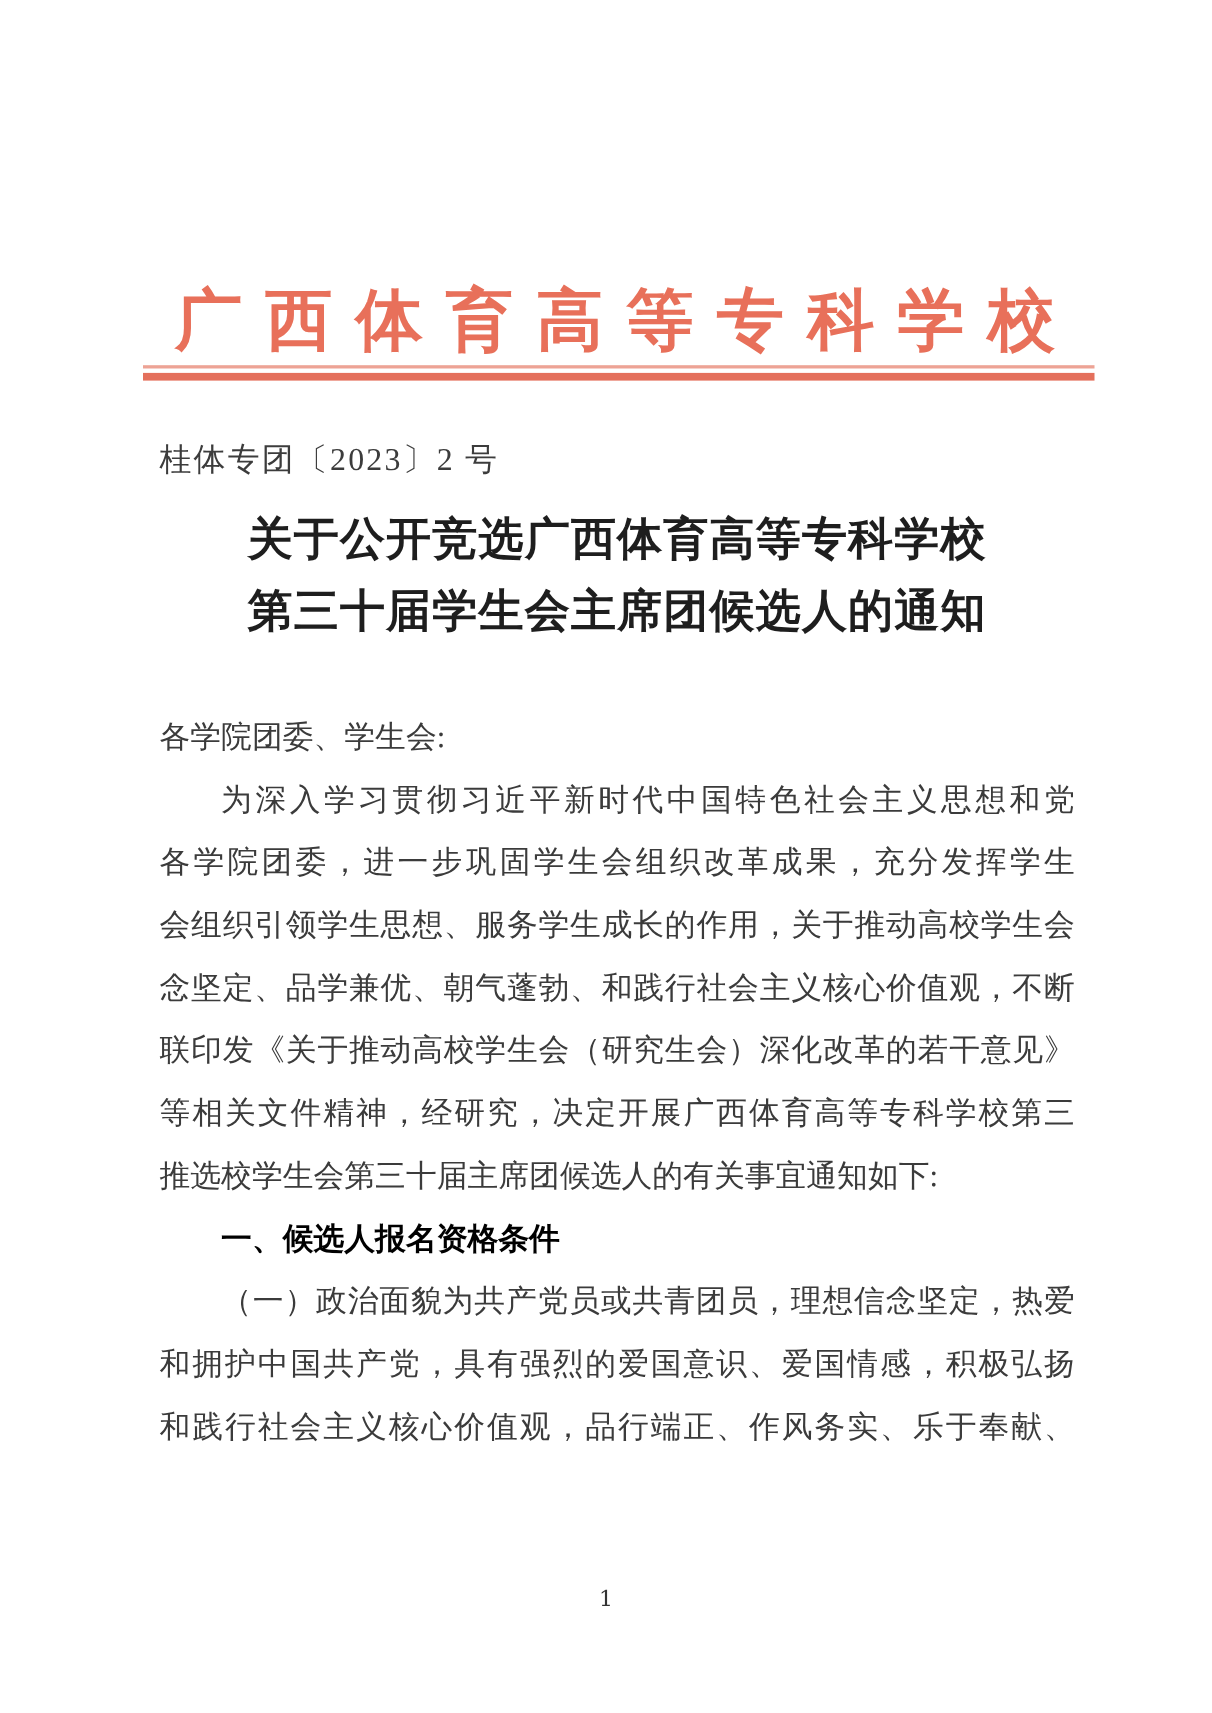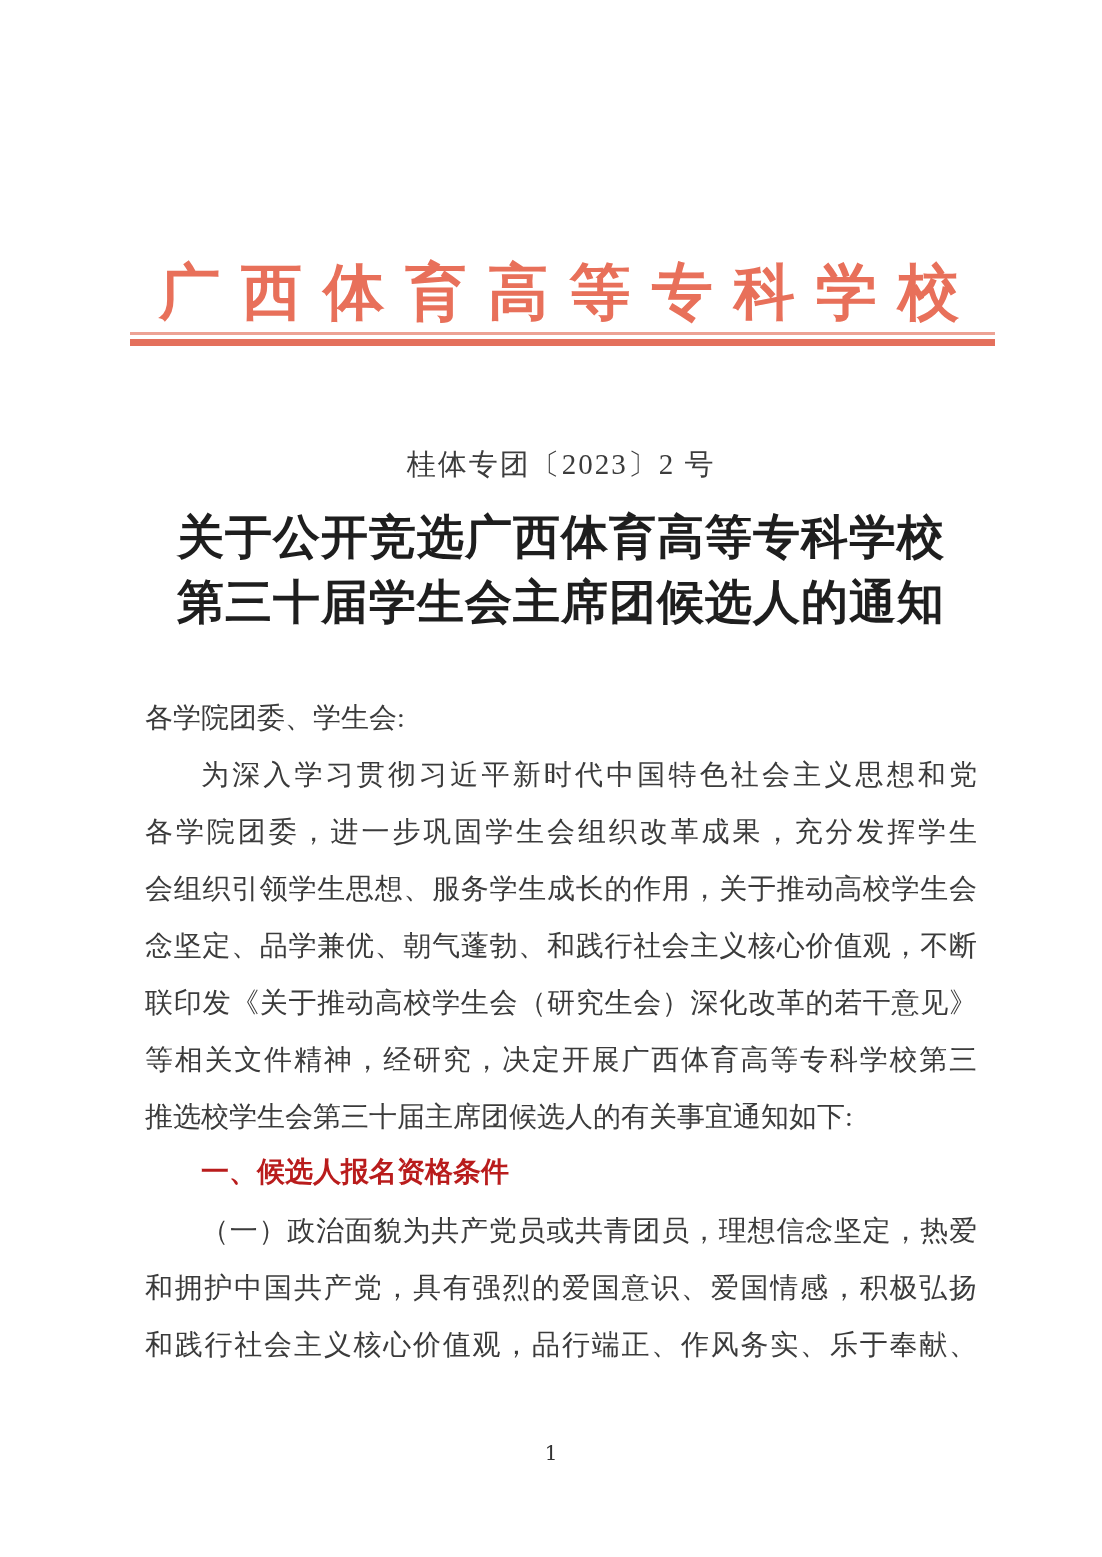--- a/index.html
+++ b/index.html
@@ -42,33 +42,33 @@
     height: 3px;
     background: #eda395;
   }
   .rule-thick {
     height: 7px;
     margin-top: 4px;
     background: #e4705c;
   }
   
   .doc-number {
-    margin-top: 99px;
-    text-align: center;
+    margin-top: 52px;
+    text-align: left;
     font-size: 29px;
     color: #3c3c3c;
     letter-spacing: 2px;
   }
   
   .doc-title {
     margin-top: 20px;
     text-align: center;
     font-weight: bold;
     color: #1e1e1e;
-    font-size: 47px;
+    font-size: 41px;
     line-height: 65px;
     letter-spacing: 1px;
   }
   
   .body-text {
     margin-top: 54px;
     color: #3b3b3b;
   }
   .line {
     font-size: 28px;
@@ -81,23 +81,23 @@
     overflow: hidden;
   }
   .line.left {
     text-align: left;
     text-align-last: left;
   }
   .line.indent {
     text-indent: 2em;
   }
   .line.heading {
-    font-family: Liberation Mono, monospace;
+    font-family: Liberation Serif, serif;
     font-weight: bold;
-    color: #b91c1c;
+    color: #000000;
     text-align: right;
     text-align-last: left;
     text-indent: 2em;
   }
   
   .page-number {
     position: absolute;
     left: 0;
     right: 0;
     top: 1441px;

